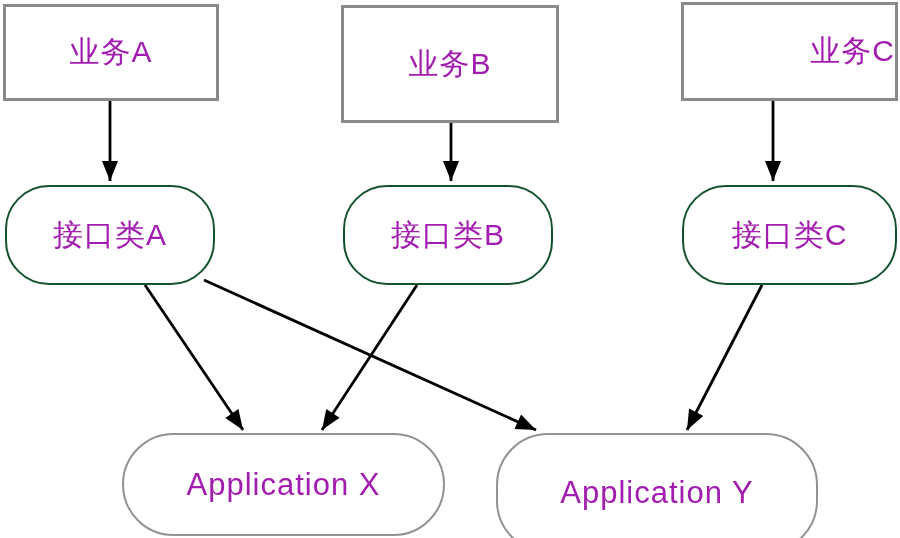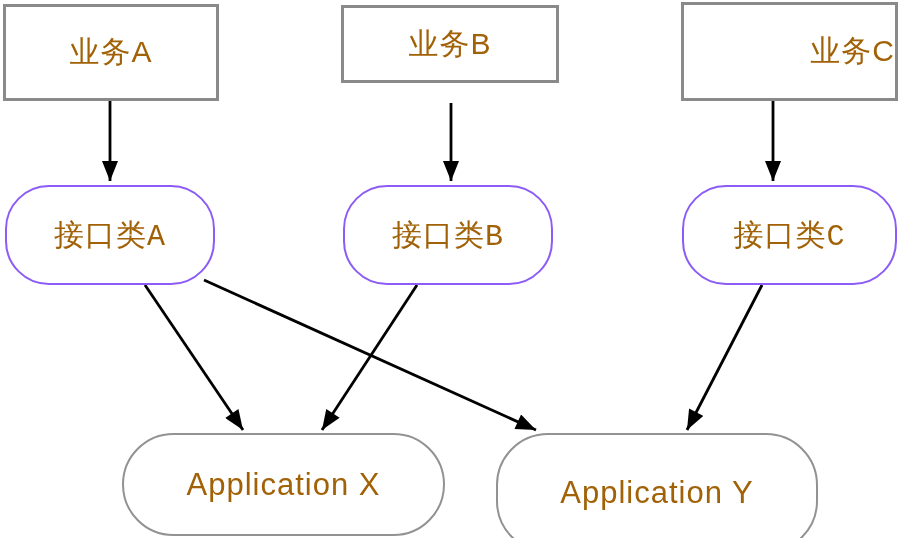--- a/index.html
+++ b/index.html
@@ -14,41 +14,40 @@
     height: 538px;
     background: #ffffff;
     overflow: hidden;
   }
   .node {
     position: absolute;
     display: flex;
     align-items: center;
     justify-content: center;
     background: #ffffff;
-    color: #a16207;
+    color: #a21caf;
     box-sizing: border-box;
     font-size: 30px;
     letter-spacing: 1px;
   }
   .rect-node {
     border: 3px solid #8a8a8a;
   }
   .rounded-node {
-    border: 2px solid #8b5cf6;
+    border: 2px solid #14532d;
     border-radius: 44px;
-    font-family: Liberation Mono, monospace;
   }
   .app-node {
     border: 2px solid #929292;
     border-radius: 52px;
     font-size: 31px;
   }
   
   #n-business-a { left: 3px;   top: 4px;  width: 216px; height: 97px; }
-  #n-business-b { left: 341px; top: 5px;  width: 218px; height: 78px; }
+  #n-business-b { left: 341px; top: 5px;  width: 218px; height: 118px; }
   #n-business-c { left: 681px; top: 2px;  width: 217px; height: 99px; justify-content: flex-end; }
   
   #n-interface-a { left: 5px;   top: 185px; width: 210px; height: 100px; }
   #n-interface-b { left: 343px; top: 185px; width: 210px; height: 100px; }
   #n-interface-c { left: 682px; top: 185px; width: 215px; height: 100px; }
   
   #n-app-x { left: 122px; top: 433px; width: 323px; height: 103px; }
   #n-app-y { left: 496px; top: 433px; width: 322px; height: 120px; }
 
   .edges-layer {

